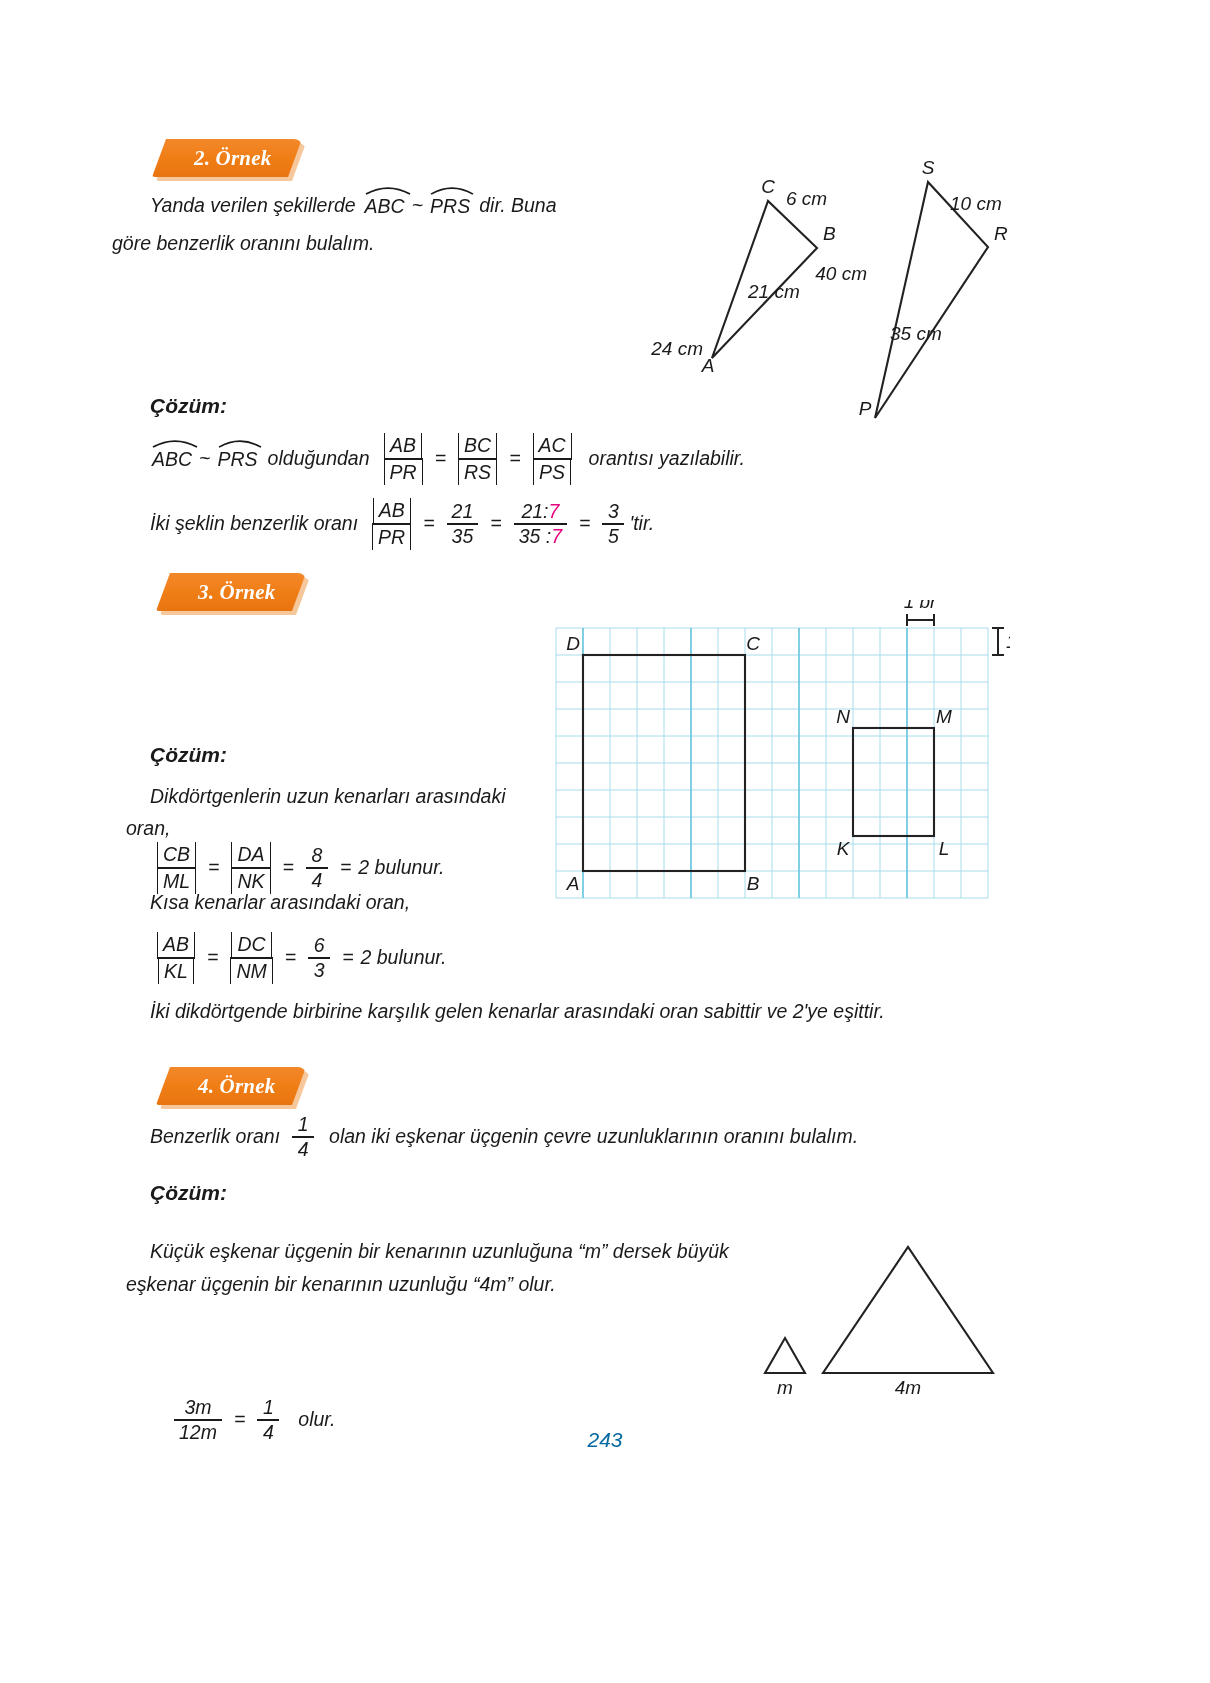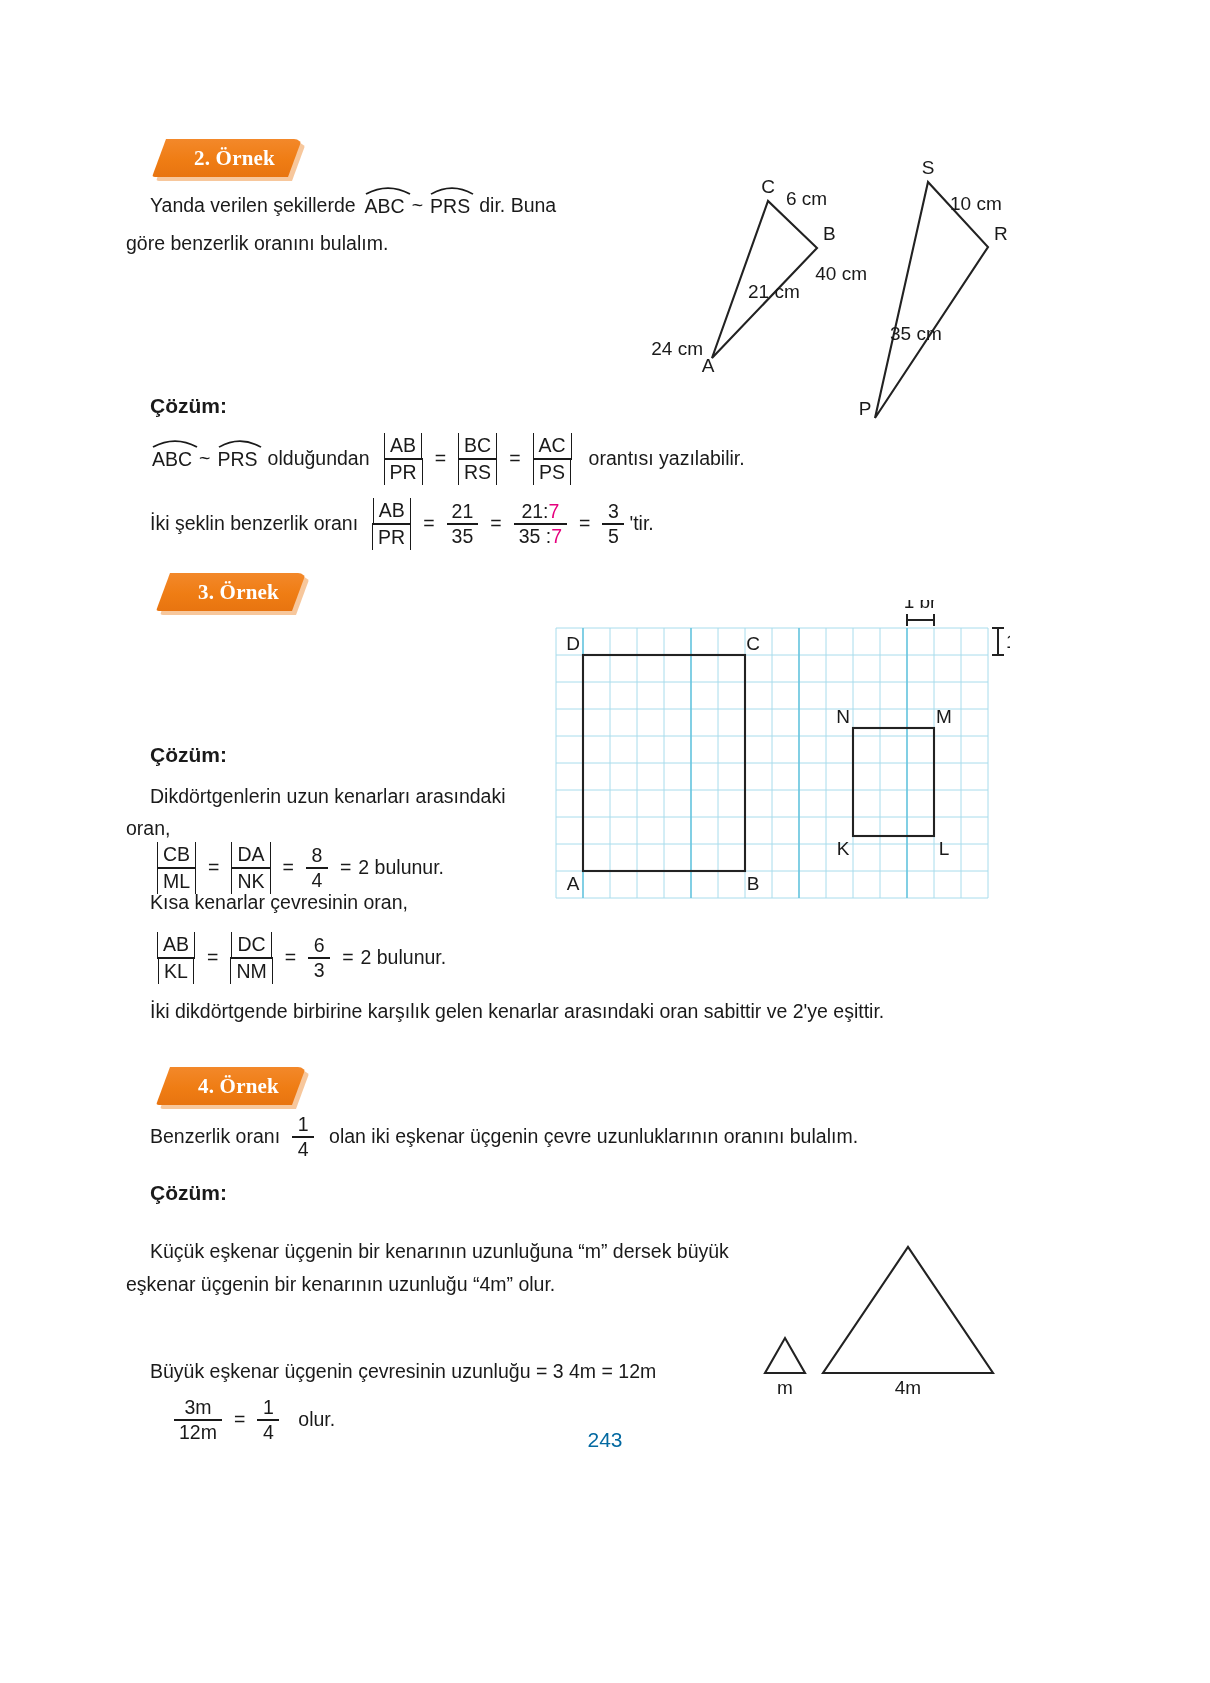--- a/index.html
+++ b/index.html
@@ -8,20 +8,21 @@
     background: #ffffff;
   }
   .page {
     position: relative;
     width: 1210px;
     height: 1683px;
     background: #ffffff;
     font-family: "Liberation Sans", sans-serif;
     color: #1a1a1a;
     overflow: hidden;
+    font-style: italic;
   }
 
   
   .ornek-badge {
     position: absolute;
     height: 38px;
     background: #f0811a;
     background: linear-gradient(180deg, #f3882a 0%, #ef7d14 55%, #e87410 100%);
     color: #ffffff;
     font-family: "Liberation Serif", serif;
@@ -144,21 +145,21 @@
     </span>
     <span class="op">~</span>
     <span class="arcwrap">
       <svg class="arc" viewBox="0 0 44 12" preserveAspectRatio="none" width="44" height="12">
         <path d="M1 11 Q22 -2 43 11" stroke="#1a1a1a" stroke-width="1.8" fill="none"></path>
       </svg>
       <span>PRS</span>
     </span>
     <span style="margin-left:9px;">dir. Buna</span>
   </div>
-  <div class="txt" style="left:126px; top:227px;">göre benzerlik oranını bulalım.</div>
+  <div class="txt" style="left:112px; top:227px;">göre benzerlik oranını bulalım.</div>
 
   <div class="fig" style="left:590px; top:160px;">
     <svg width="430" height="280" viewBox="0 0 430 280">
 
       <polygon class="figline" points="122,198 178,41 227,88"></polygon>
       <text class="figtext" x="113" y="195" text-anchor="end">24 cm</text>
       <text class="figtext" x="178" y="33" text-anchor="middle">C</text>
       <text class="figtext" x="196" y="45">6 cm</text>
       <text class="figtext" x="233" y="80">B</text>
       <text class="figtext" x="118" y="212" text-anchor="middle">A</text>
@@ -267,21 +268,21 @@
     <span class="op">=</span>
     <span class="frac">
       <span class="num">8</span>
       <span class="bar"></span>
       <span class="den">4</span>
     </span>
     <span class="op">=</span>
     <span>2  bulunur.</span>
   </div>
 
-  <div class="txt" style="left:150px; top:886px;">Kısa kenarlar çevresinin oran,</div>
+  <div class="txt" style="left:150px; top:886px;">Kısa kenarlar arasındaki oran,</div>
 
   <div class="mrow" style="left:152px; top:932px;">
     <span class="frac">
       <span class="num abs">AB</span>
       <span class="bar"></span>
       <span class="den abs">KL</span>
     </span>
     <span class="op">=</span>
     <span class="frac">
       <span class="num abs">DC</span>
@@ -376,21 +377,20 @@
       <span class="num">1</span>
       <span class="bar"></span>
       <span class="den">4</span>
     </span>
     <span style="margin-left:10px;">olan iki eşkenar üçgenin çevre uzunluklarının oranını bulalım.</span>
   </div>
 
   <div class="txt bold" style="left:150px; top:1177px; font-size:21px;">Çözüm:</div>
   <div class="txt" style="left:150px; top:1235px;">Küçük eşkenar üçgenin bir kenarının uzunluğuna “m” dersek büyük</div>
   <div class="txt" style="left:126px; top:1268px;">eşkenar üçgenin bir kenarının uzunluğu “4m” olur.</div>
-  <div class="txt" style="left:150px; top:1355px;">Büyük eşkenar üçgenin çevresinin uzunluğu = 3   4m = 12m</div>
 
   <div class="mrow" style="left:150px; top:1396px;">
     <span class="frac" style="margin-left:24px;">
       <span class="num">3m</span>
       <span class="bar"></span>
       <span class="den">12m</span>
     </span>
     <span class="op">=</span>
     <span class="frac">
       <span class="num">1</span>

